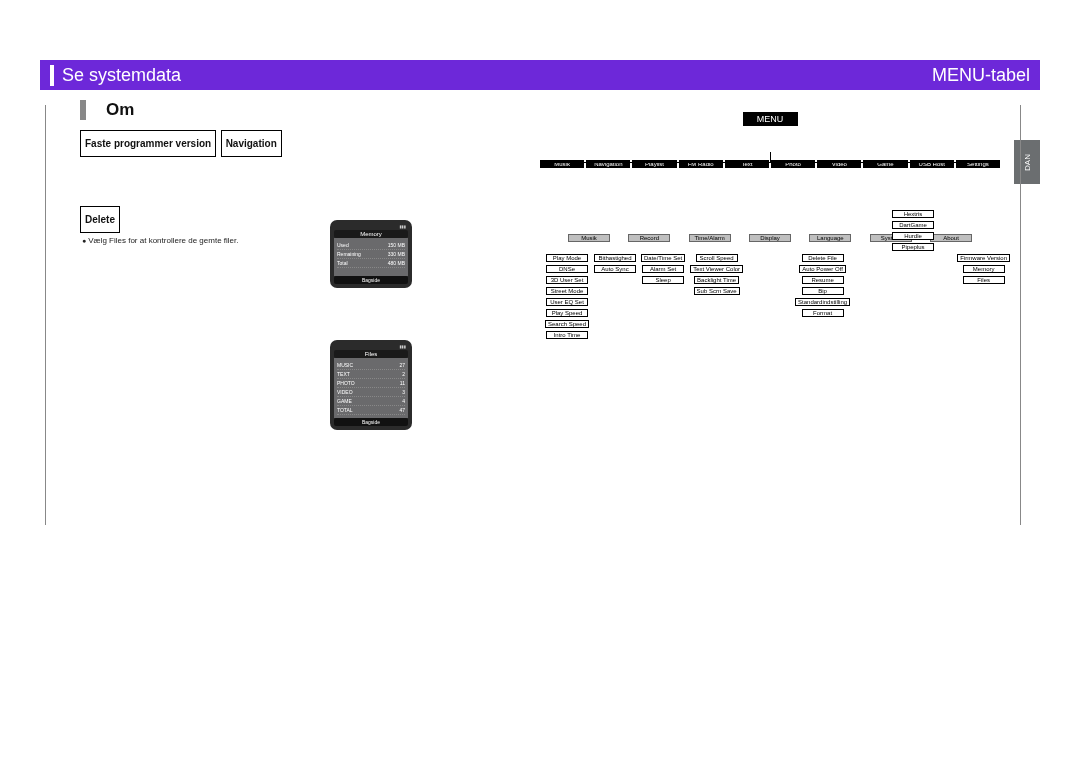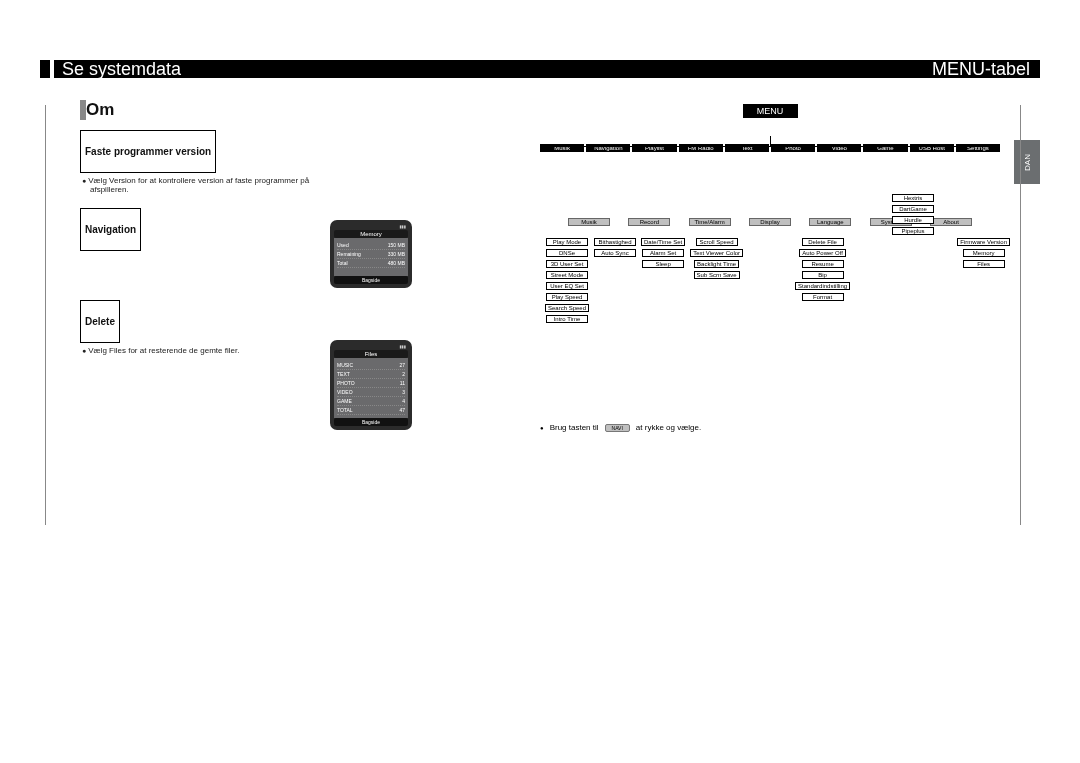--- a/index.html
+++ b/index.html
@@ -9,45 +9,45 @@
     width: 1080px;
     height: 763px;
     position: relative;
     overflow: hidden;
   }
   .header-bar {
     position: absolute;
     top: 60px;
     left: 40px;
     right: 40px;
-    height: 18px;
-    background: #000000;
+    height: 30px;
+    background: #6d28d9;
     display: flex;
     justify-content: space-between;
     align-items: center;
     padding: 0 10px;
     color: #fff;
   }
   .header-left { font-size: 18px; font-weight: 300; border-left: 4px solid #fff; padding-left: 8px; }
   .header-right { font-size: 18px; font-weight: 300; text-align: center; }
   .page {
     position: absolute;
     top: 100px;
     width: 460px;
   }
   .page.left { left: 80px; }
   .page.right { left: 540px; width: 460px; }
   .intro { font-size: 9px; color: #222; margin-top: 8px; margin-bottom: 18px; }
   .heading {
     font-size: 17px; font-weight: bold; color: #111;
-    border-left: 6px solid #888; padding-left: 0; margin-bottom: 10px;
+    border-left: 6px solid #888; padding-left: 20px; margin-bottom: 10px;
   }
   .sub {
     font-size: 10px; font-weight: bold; color: #111;
-    border: 1px solid #000; display: inline-block; padding: 15px 4px; margin-bottom: 3px;
+    border: 1px solid #000; display: inline-block; padding: 7px 4px; margin-bottom: 3px;
   }
   .desc { font-size: 8px; color: #222; padding-left: 10px; text-indent: -8px; margin-bottom: 14px; max-width: 230px; }
   .desc::before { content: "● "; font-size: 7px; }
   .device {
     position: absolute;
     width: 82px;
     background: #2b2b2b;
     border-radius: 7px;
     padding: 4px;
   }
@@ -56,21 +56,21 @@
   .device .body { background: #6a6a6c; color: #fff; font-size: 5px; padding: 3px; min-height: 38px; }
   .device .row { display: flex; justify-content: space-between; padding: 1px 0; border-bottom: 1px dotted #888; }
   .device .foot { background: #111; color: #fff; font-size: 5px; text-align: center; padding: 1px; border-radius: 2px; }
   .dev1 { top: 120px; left: 250px; }
   .dev2 { top: 240px; left: 250px; }
   .vline { position: absolute; left: 45px; top: 105px; width: 1px; height: 420px; background: #888; }
   .vline.r { left: 1020px; }
   
   .menu-root {
     width: 55px; background: #000; color: #fff; font-size: 9px; text-align: center;
-    padding: 2px; margin: 4px auto;
+    padding: 2px; margin: 12px auto;
   }
   .tree { position: relative; }
   .row1 { display: flex; justify-content: space-between; margin-top: 22px; gap: 2px; }
   .bnode { background: #000; color: #fff; font-size: 6px; padding: 1px 2px; text-align: center; flex: 1; }
   .wnode { background: #fff; color: #000; border: 1px solid #000; font-size: 6px; padding: 0px 2px; text-align: center; min-width: 42px; }
   .col { display: flex; flex-direction: column; gap: 3px; align-items: center; }
   .games-col { position: absolute; top: 50px; left: 352px; }
   .row2 { display: flex; justify-content: space-between; margin-top: 66px; gap: 5px; padding: 0 28px; }
   .gnode { background: #bfbfbf; color: #000; border: 1px solid #666; font-size: 6px; padding: 0px 3px; text-align: center; min-width: 42px; }
   .row3 { display: flex; gap: 5px; margin-top: 12px; padding: 0 5px; position: relative; }
@@ -100,28 +100,27 @@
     <span>DAN</span>
   </div>
 
 <div class="vline"></div>
 <div class="vline r"></div>
 
 <div class="page left">
   <div class="heading">Om</div>
 
   <div class="sub">Faste programmer version</div>
-  <div class="desc">Vælg Version for at kontrollere version af faste programmer på afspilleren.</div>
 
   <div class="sub">Navigation</div>
 
   <div style="height:46px;"></div>
 
   <div class="sub">Delete</div>
-  <div class="desc">Vælg Files for at resterende de gemte filer.</div>
+  <div class="desc">Vælg Files for at kontrollere de gemte filer.</div>
 
   
   <div class="device dev1">
     <div class="bar">
         <span></span>
         <span>▮▮▮</span>
       </div>
     <div class="title">Memory</div>
     <div class="body">
       <div class="row">
@@ -255,19 +254,14 @@
         <div class="wnode">Format</div>
       </div>
       <div class="col about-extra">
         <div class="wnode">Firmware Version</div>
         <div class="wnode">Memory</div>
         <div class="wnode">Files</div>
       </div>
     </div>
   </div>
 
-  <div class="footer-note">
-    <span>Brug tasten til</span>
-    <span class="navi-chip">NAVI</span>
-    <span>at rykke og vælge.</span>
-  </div>
 
 </div>
 
 </body></html>

